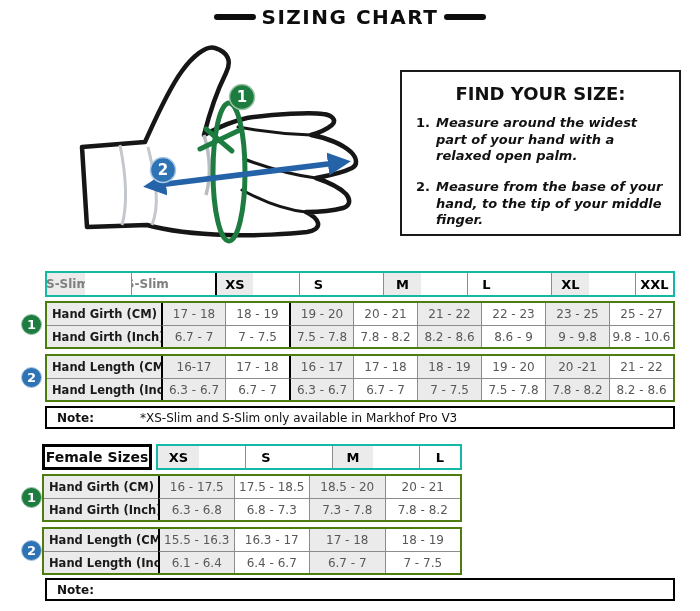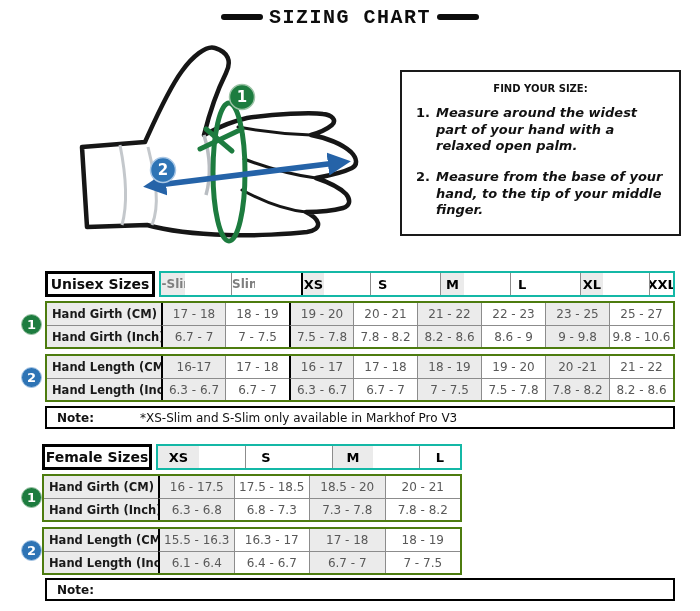--- a/index.html
+++ b/index.html
@@ -1,31 +1,31 @@
 <!DOCTYPE html>
 <html><head>
 <meta charset="utf-8">
 <style>
   html,body{margin:0;padding:0;background:#fff;}
   .page{position:relative;width:700px;height:611px;background:#ffffff;overflow:hidden;
         font-family:"DejaVu Sans","Liberation Sans",sans-serif;color:#111;}
 
   
   .title-row{position:absolute;top:3px;left:0;right:0;height:28px;
-             display:flex;align-items:center;justify-content:center;gap:6px;font-family:Liberation Mono, monospace;}
+             display:flex;align-items:center;justify-content:center;gap:6px;}
   .tbar{width:42px;height:6px;background:#0d0d0d;border-radius:3px;}
   .ttext{font-size:20px;font-weight:bold;letter-spacing:1.5px;color:#0d0d0d;white-space:nowrap;}
 
   
   .hand-svg{position:absolute;left:60px;top:35px;}
 
   
   .find-box{position:absolute;left:400px;top:70px;width:281px;height:166px;
             border:2.5px solid #1a1a1a;box-sizing:border-box;padding:11px 14px 8px 14px;}
-  .find-title{text-align:center;font-weight:bold;font-size:10px;margin-bottom:11px;}
+  .find-title{text-align:center;font-weight:bold;font-size:18px;margin-bottom:11px;}
   .step{display:flex;font-size:13px;font-weight:bold;line-height:1.28;margin-bottom:14px;}
   .step-num{width:20px;flex:none;}
   .step-text{flex:1;font-style:italic;}
 
   
   .size-table{position:absolute;}
   .header-row{display:flex;align-items:stretch;height:26px;margin-bottom:4px;}
   .corner-box{width:110px;margin-right:4px;box-sizing:border-box;border:3px solid #000;background:#fff;
               display:flex;align-items:center;justify-content:center;
               font-weight:bold;font-size:14px;color:#0d0d0d;}
@@ -128,21 +128,20 @@
       <span class="step-text">Measure around the widest part of your hand with a relaxed open palm.</span>
     </div>
     <div class="step">
       <span class="step-num">2.</span>
       <span class="step-text">Measure from the base of your hand, to the tip of your middle finger.</span>
     </div>
   </div>
 
   <div class="size-table" style="left:45px;top:271px;width:630px;">
     <div class="header-row">
-      <div class="corner-box">Unisex Sizes</div>
       <div class="head-cols" style="grid-template-columns: repeat(8, 1fr);">
           <div class="cell head even slim">XS-Slim*</div>
           <div class="cell head slim vsep">S-Slim*</div>
           <div class="cell head even gsep">XS</div>
           <div class="cell head vsep">S</div>
           <div class="cell head even vsep">M</div>
           <div class="cell head vsep">L</div>
           <div class="cell head even vsep">XL</div>
           <div class="cell head vsep">XXL</div>
         </div>

